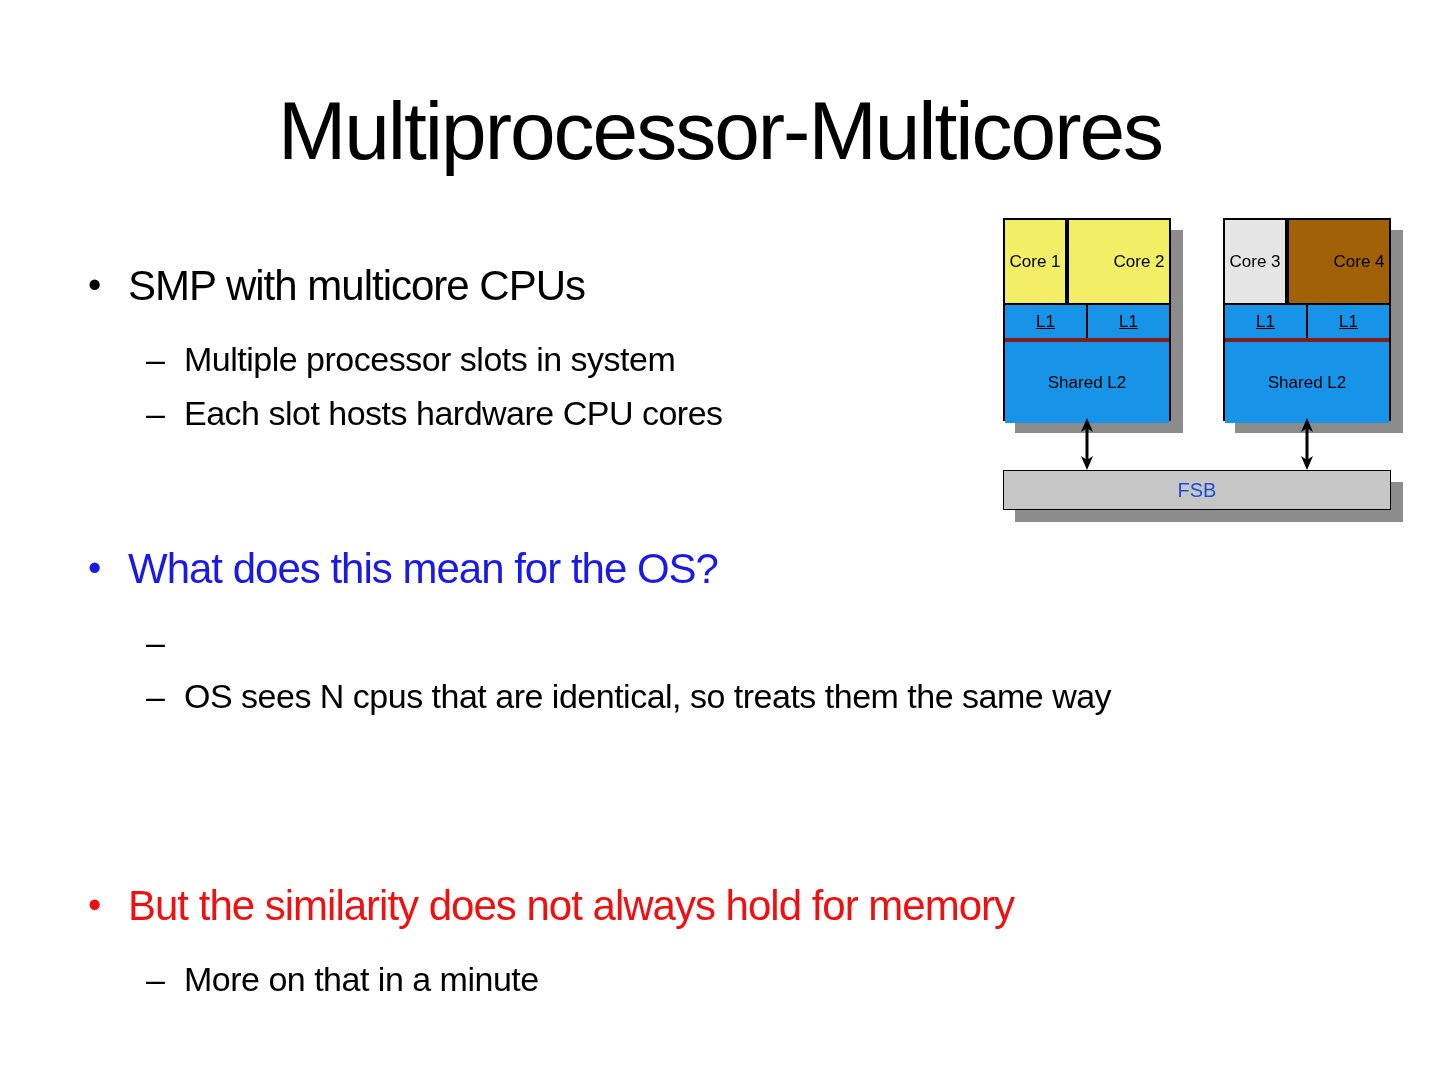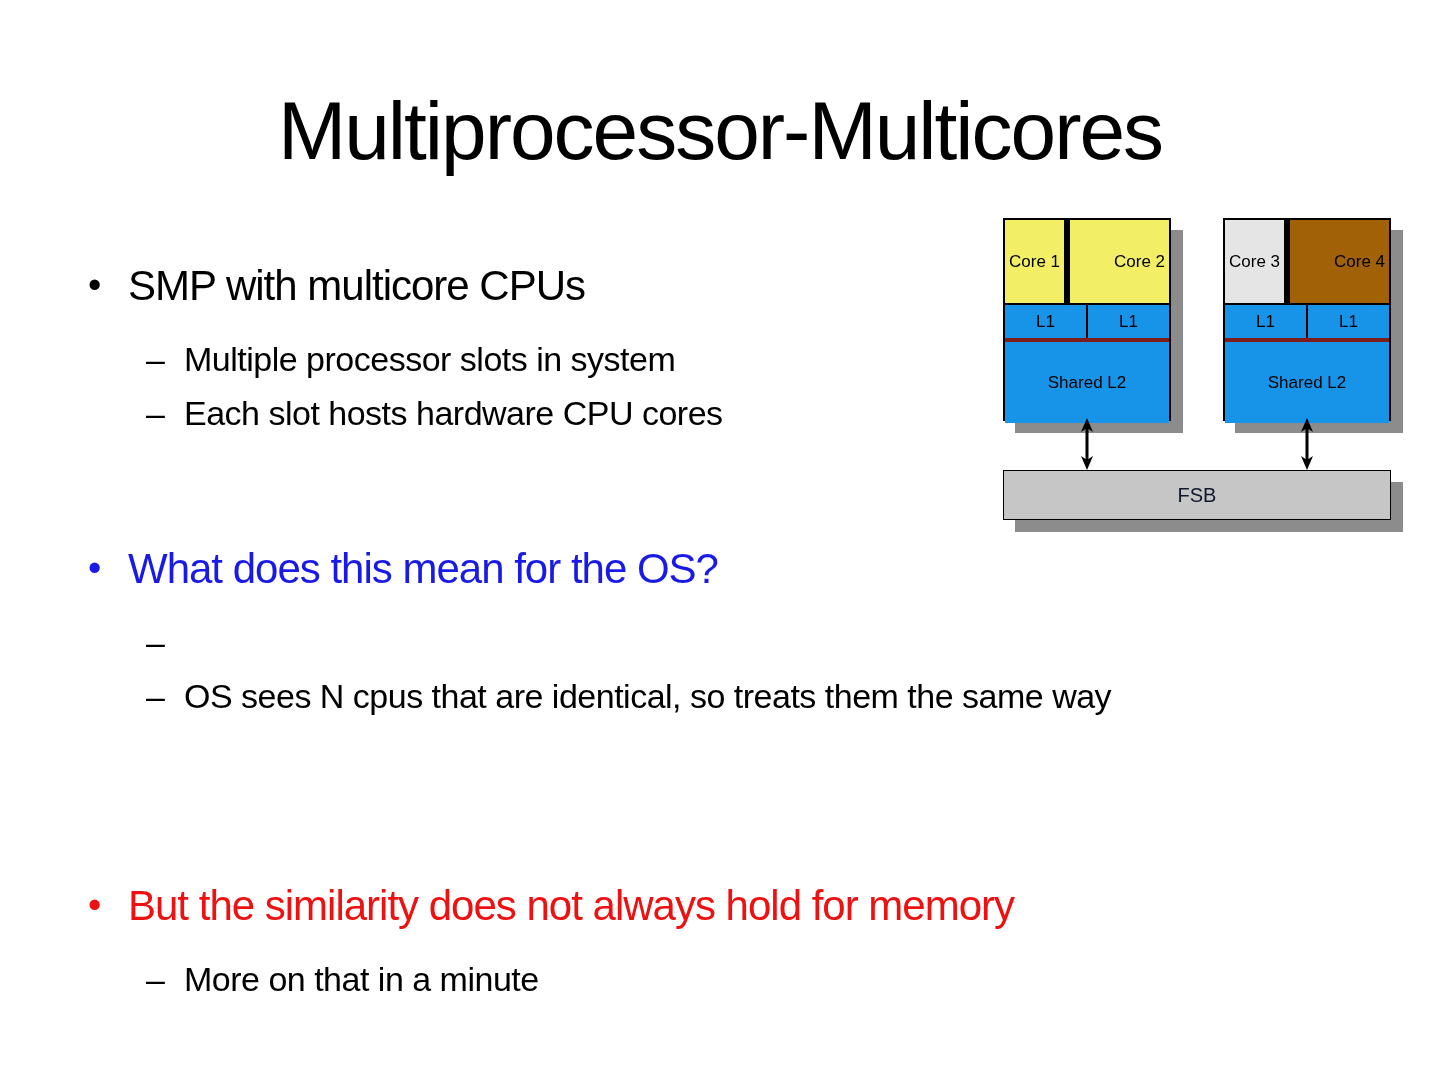--- a/index.html
+++ b/index.html
@@ -36,37 +36,37 @@
     position:absolute;top:0;width:168px;height:203px;
     border:2px solid #000;box-sizing:border-box;
     box-shadow:12px 12px 0 #8c8c8c;
     background:#fff;
   }
   .pkg-left{left:0;}
   .pkg-right{left:220px;}
   .cores{display:flex;height:83px;}
   .core{flex:1;display:flex;align-items:center;justify-content:center;
         font-size:17px;color:#000;}
-  .core.first{border-right:6px solid #000000;}
-  .l1row{display:flex;height:33px;border-top:2px solid #000;}
+  .core.first{border-right:4px solid #000000;}
+  .l1row{display:flex;height:33px;border-top:2px solid #000;text-decoration:underline;}
   .l1{flex:1;display:flex;align-items:center;justify-content:center;
       font-size:17px;color:#000;}
   .l1.first{border-right:2px solid #000;}
   .l2{height:81px;border-top:4px solid #7f1d1d;
       display:flex;align-items:center;justify-content:center;
       font-size:17px;color:#000;}
   .arrow{position:absolute;top:200px;width:18px;height:52px;}
   .arrow-left{left:75px;}
   .arrow-right{left:295px;}
   .fsb{
-    position:absolute;left:0;top:252px;width:388px;height:50px;
+    position:absolute;left:0;top:252px;width:388px;height:40px;
     border:1px solid #000;box-sizing:border-box;
     box-shadow:12px 12px 0 #8c8c8c;
     display:flex;align-items:center;justify-content:center;
-    font-size:20px;color:#0f172a;
+    font-size:20px;color:#1d4ed8;
   }
 </style>
 </head>
 <body>
 
 <div class="slide">
 
   <div class="title">Multiprocessor-Multicores</div>
 
   <div class="content">

